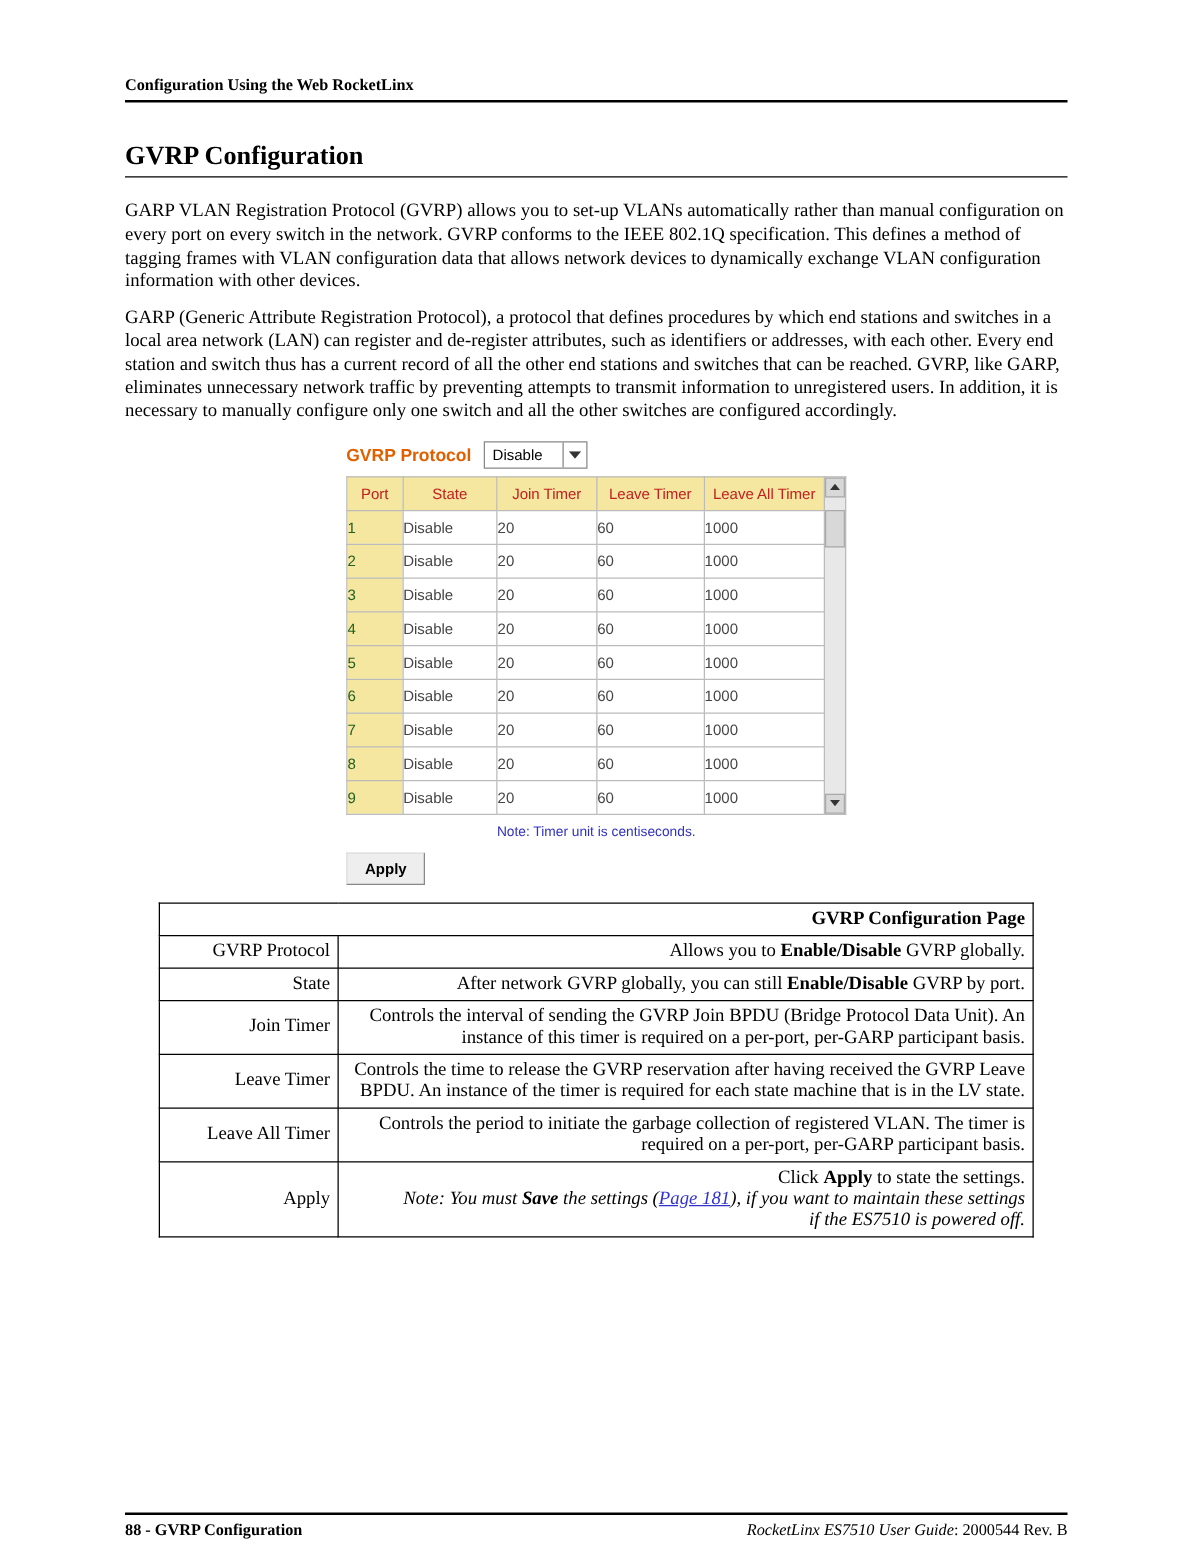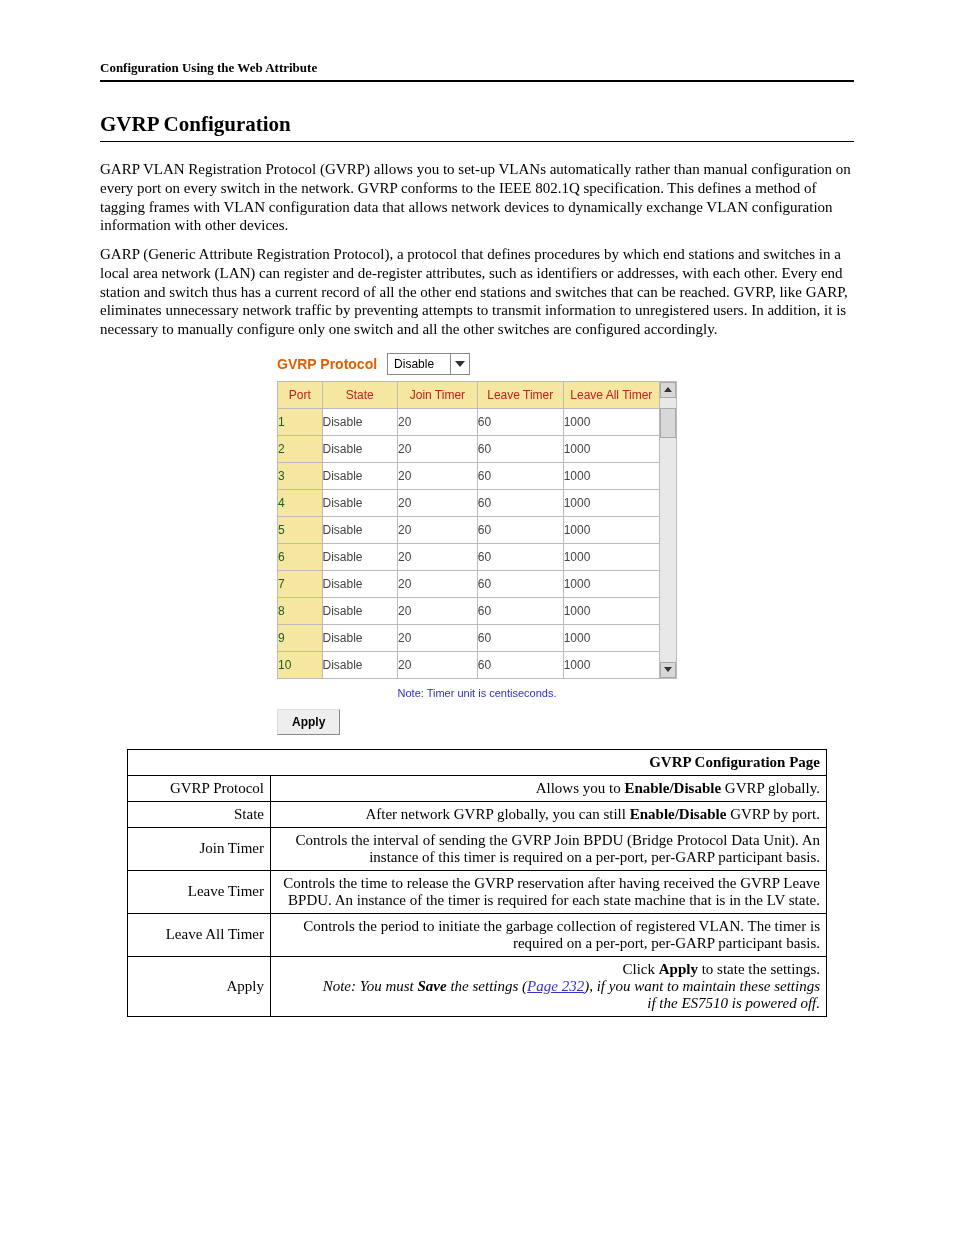--- a/index.html
+++ b/index.html
@@ -120,21 +120,21 @@
     padding-top: 4px;
     font-size: 13px;
     display:flex; justify-content: space-between;
   }
   .footer .left { font-weight: bold; }
   .footer .right .it { font-style: italic; }
 </style>
 </head>
 <body>
 
-<div class="header-line">Configuration Using the Web Attribute</div>
+<div class="header-line">Configuration Using the Web RocketLinx</div>
 
 <h2 class="section">GVRP Configuration</h2>
 
 <p>GARP VLAN Registration Protocol (GVRP) allows you to set-up VLANs automatically rather than manual configuration on every port on every switch in the network. GVRP conforms to the IEEE 802.1Q specification. This defines a method of tagging frames with VLAN configuration data that allows network devices to dynamically exchange VLAN configuration information with other devices.</p>
 <p>GARP (Generic Attribute Registration Protocol), a protocol that defines procedures by which end stations and switches in a local area network (LAN) can register and de-register attributes, such as identifiers or addresses, with each other. Every end station and switch thus has a current record of all the other end stations and switches that can be reached. GVRP, like GARP, eliminates unnecessary network traffic by preventing attempts to transmit information to unregistered users. In addition, it is necessary to manually configure only one switch and all the other switches are configured accordingly.</p>
 
 <div class="ui-box">
   <div class="ui-title-row">
     <span class="ui-title">GVRP Protocol</span>
     <span class="ui-select">
@@ -215,27 +215,20 @@
             <td>60</td>
             <td>1000</td>
           </tr>
           <tr>
             <td class="port-cell">9</td>
             <td>Disable</td>
             <td>20</td>
             <td>60</td>
             <td>1000</td>
           </tr>
-          <tr>
-            <td class="port-cell">10</td>
-            <td>Disable</td>
-            <td>20</td>
-            <td>60</td>
-            <td>1000</td>
-          </tr>
         </tbody>
     </table>
     <div class="scroll-col">
       <div class="scroll-btn">
         <svg width="8" height="5">
             <polygon points="0,5 8,5 4,0" fill="#333"></polygon>
           </svg>
       </div>
       <div class="scroll-track">
         <div class="scroll-thumb"></div>
@@ -281,21 +274,21 @@
     <td class="col-label">Leave All Timer</td>
     <td>Controls the period to initiate the garbage collection of registered VLAN. The timer is required on a per-port, per-GARP participant basis.</td>
   </tr>
   <tr>
     <td class="col-label">Apply</td>
     <td>
       <div>
         <span>Click </span><b>Apply</b><span> to state the settings.</span>
       </div>
       <div class="note-html">
-        <span class="nb">Note:</span><span>  You must </span><span class="sb">Save</span><span> the settings (</span><a class="link">Page 232</a><span>), if you want to maintain these settings if the ES7510 is powered off.</span>
+        <span class="nb">Note:</span><span>  You must </span><span class="sb">Save</span><span> the settings (</span><a class="link">Page 181</a><span>), if you want to maintain these settings if the ES7510 is powered off.</span>
       </div>
     </td>
   </tr>
 </tbody>
   </table>
 
 <div class="footer">
   <span class="left">88 - GVRP Configuration</span>
   <span class="right">
     <span class="it">RocketLinx ES7510  User Guide</span><span>: 2000544 Rev. B</span>

